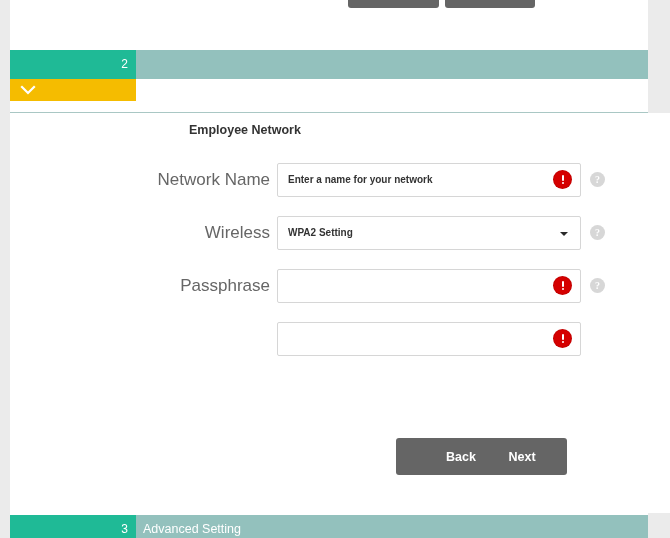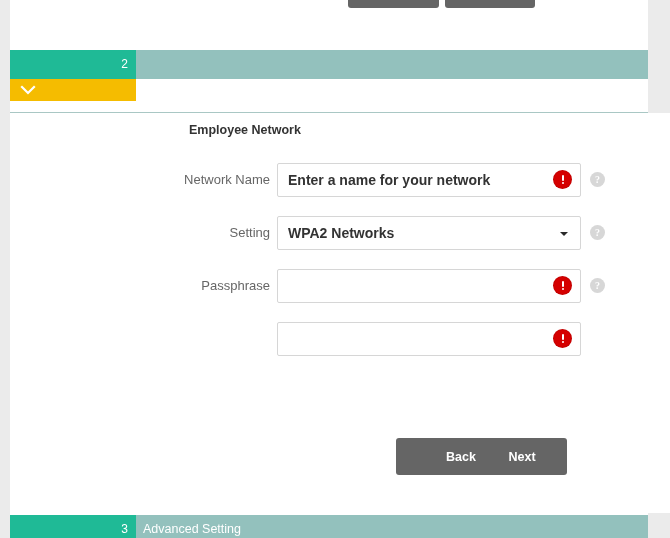--- a/index.html
+++ b/index.html
@@ -140,41 +140,41 @@
     height: 34px;
   }
   .field-label {
     position: absolute;
     left: 0;
     top: 0;
     width: 212px;
     height: 34px;
     line-height: 34px;
     text-align: right;
-    font-size: 13px;
+    font-size: 17px;
     color: #666666;
   }
   .field-input {
     position: absolute;
     left: 219px;
     top: 0;
     width: 304px;
     height: 34px;
     border: 1px solid #d6d6d6;
     background: #ffffff;
     border-radius: 2px;
   }
   .field-input .val {
     position: absolute;
     left: 10px;
     top: 0;
     right: 34px;
     height: 32px;
     line-height: 32px;
-    font-size: 14px;
+    font-size: 10px;
     color: #333333;
     font-weight: bold;
     white-space: nowrap;
     overflow: hidden;
   }
   .field-input.placeholder .val { font-weight: bold; color: #333333; }
   .field-input.empty .val { color: transparent; }
 
   
   .err {
@@ -327,23 +327,23 @@
       <div class="field-row" style="top:50px;">
         <div class="field-label">Network Name</div>
         <div class="field-input placeholder">
           <div class="val">Enter a name for your network</div>
           <span class="err"></span>
         </div>
         <div class="help">?</div>
       </div>
 
       <div class="field-row" style="top:103px;">
-        <div class="field-label">Setting</div>
+        <div class="field-label">Wireless</div>
         <div class="field-input">
-          <div class="val">WPA2 Networks</div>
+          <div class="val">WPA2 Setting</div>
           <span class="caret"></span>
         </div>
         <div class="help">?</div>
       </div>
 
       <div class="field-row" style="top:156px;">
         <div class="field-label">Passphrase</div>
         <div class="field-input empty">
           <div class="val"></div>
           <span class="err"></span>

